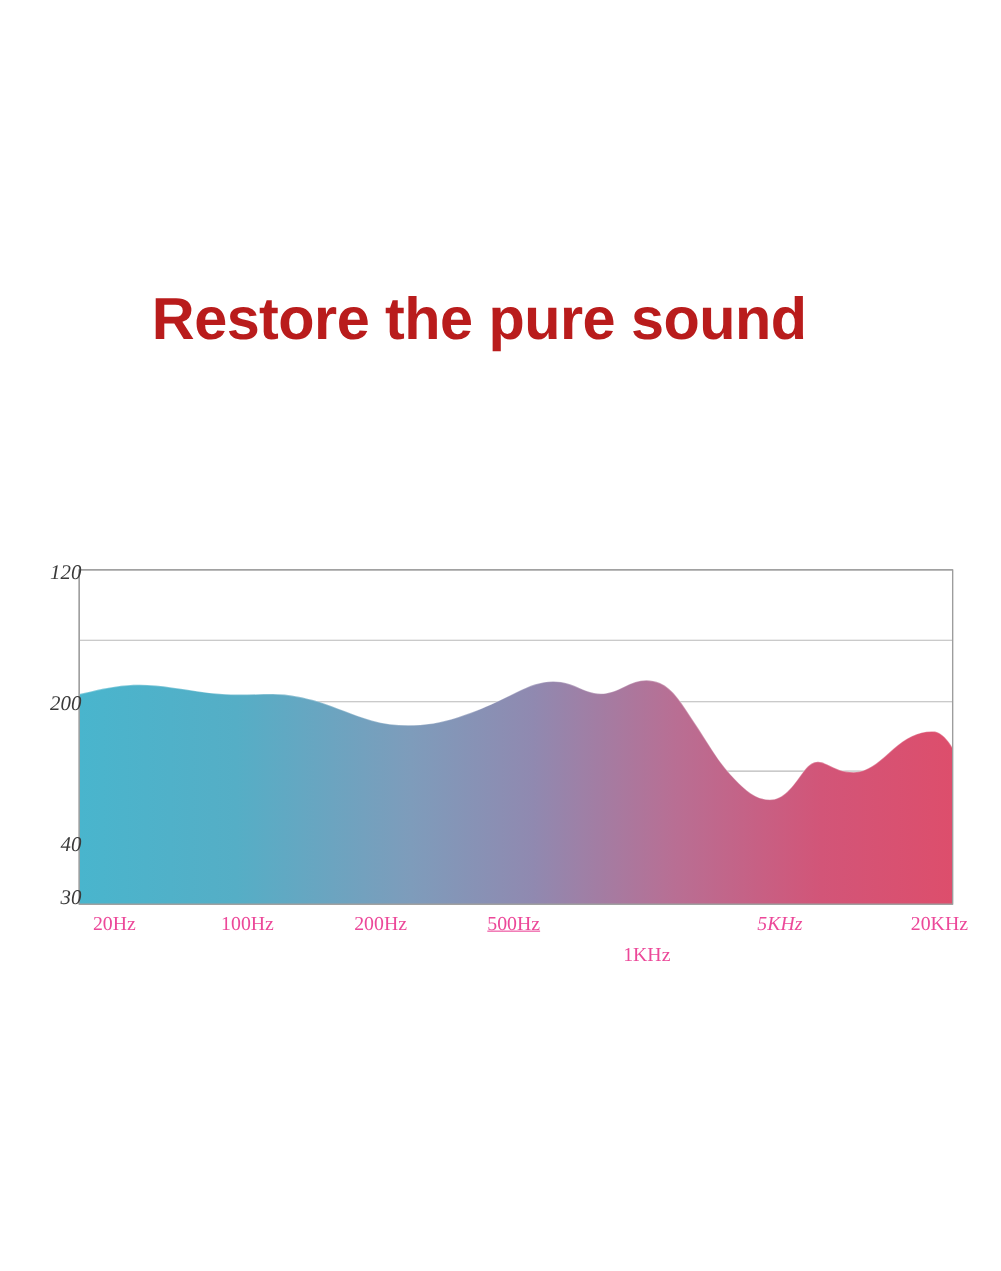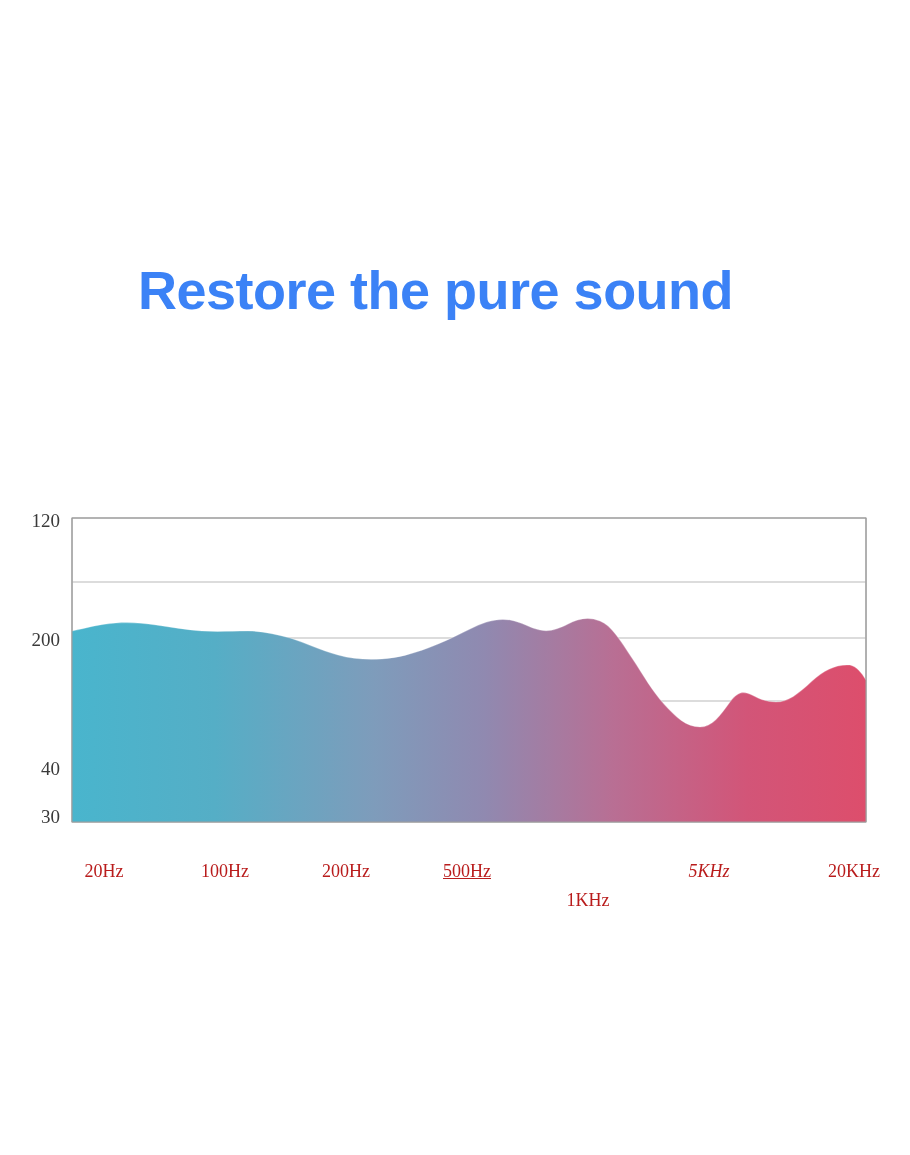--- a/index.html
+++ b/index.html
@@ -25,21 +25,21 @@
   
   .headline {
     position: absolute;
     left: 138px;
     top: 224px;
     width: 700px;
     font-family: "Liberation Sans", sans-serif;
     font-size: 54px;
     font-weight: 700;
     letter-spacing: -0.5px;
-    color: #3b82f6;
+    color: #b91c1c;
     line-height: 1.12;
     white-space: nowrap;
   }
 
   
   .chart-area {
     position: absolute;
     left: 0px;
     top: 490px;
     width: 910px;
@@ -53,32 +53,33 @@
     display: block;
   }
 
   .y-tick-label {
     position: absolute;
     font-family: "Liberation Serif", serif;
     font-size: 19px;
     color: #3a3a3a;
     text-align: right;
     width: 46px;
-    left: 14px;
+    left: 28px;
     line-height: 1;
+    font-style: italic;
   }
 
   .x-tick-label {
     position: absolute;
     font-family: "Liberation Serif", serif;
     font-size: 18px;
-    color: #b91c1c;
+    color: #ec4899;
     text-align: center;
     transform: translateX(-50%);
-    top: 372px;
+    top: 340px;
     line-height: 1;
     white-space: nowrap;
   }
 </style>
 </head>
 <body>
 
 <div id="page-root">
 
   <h1 class="headline">Restore the pure sound</h1>

